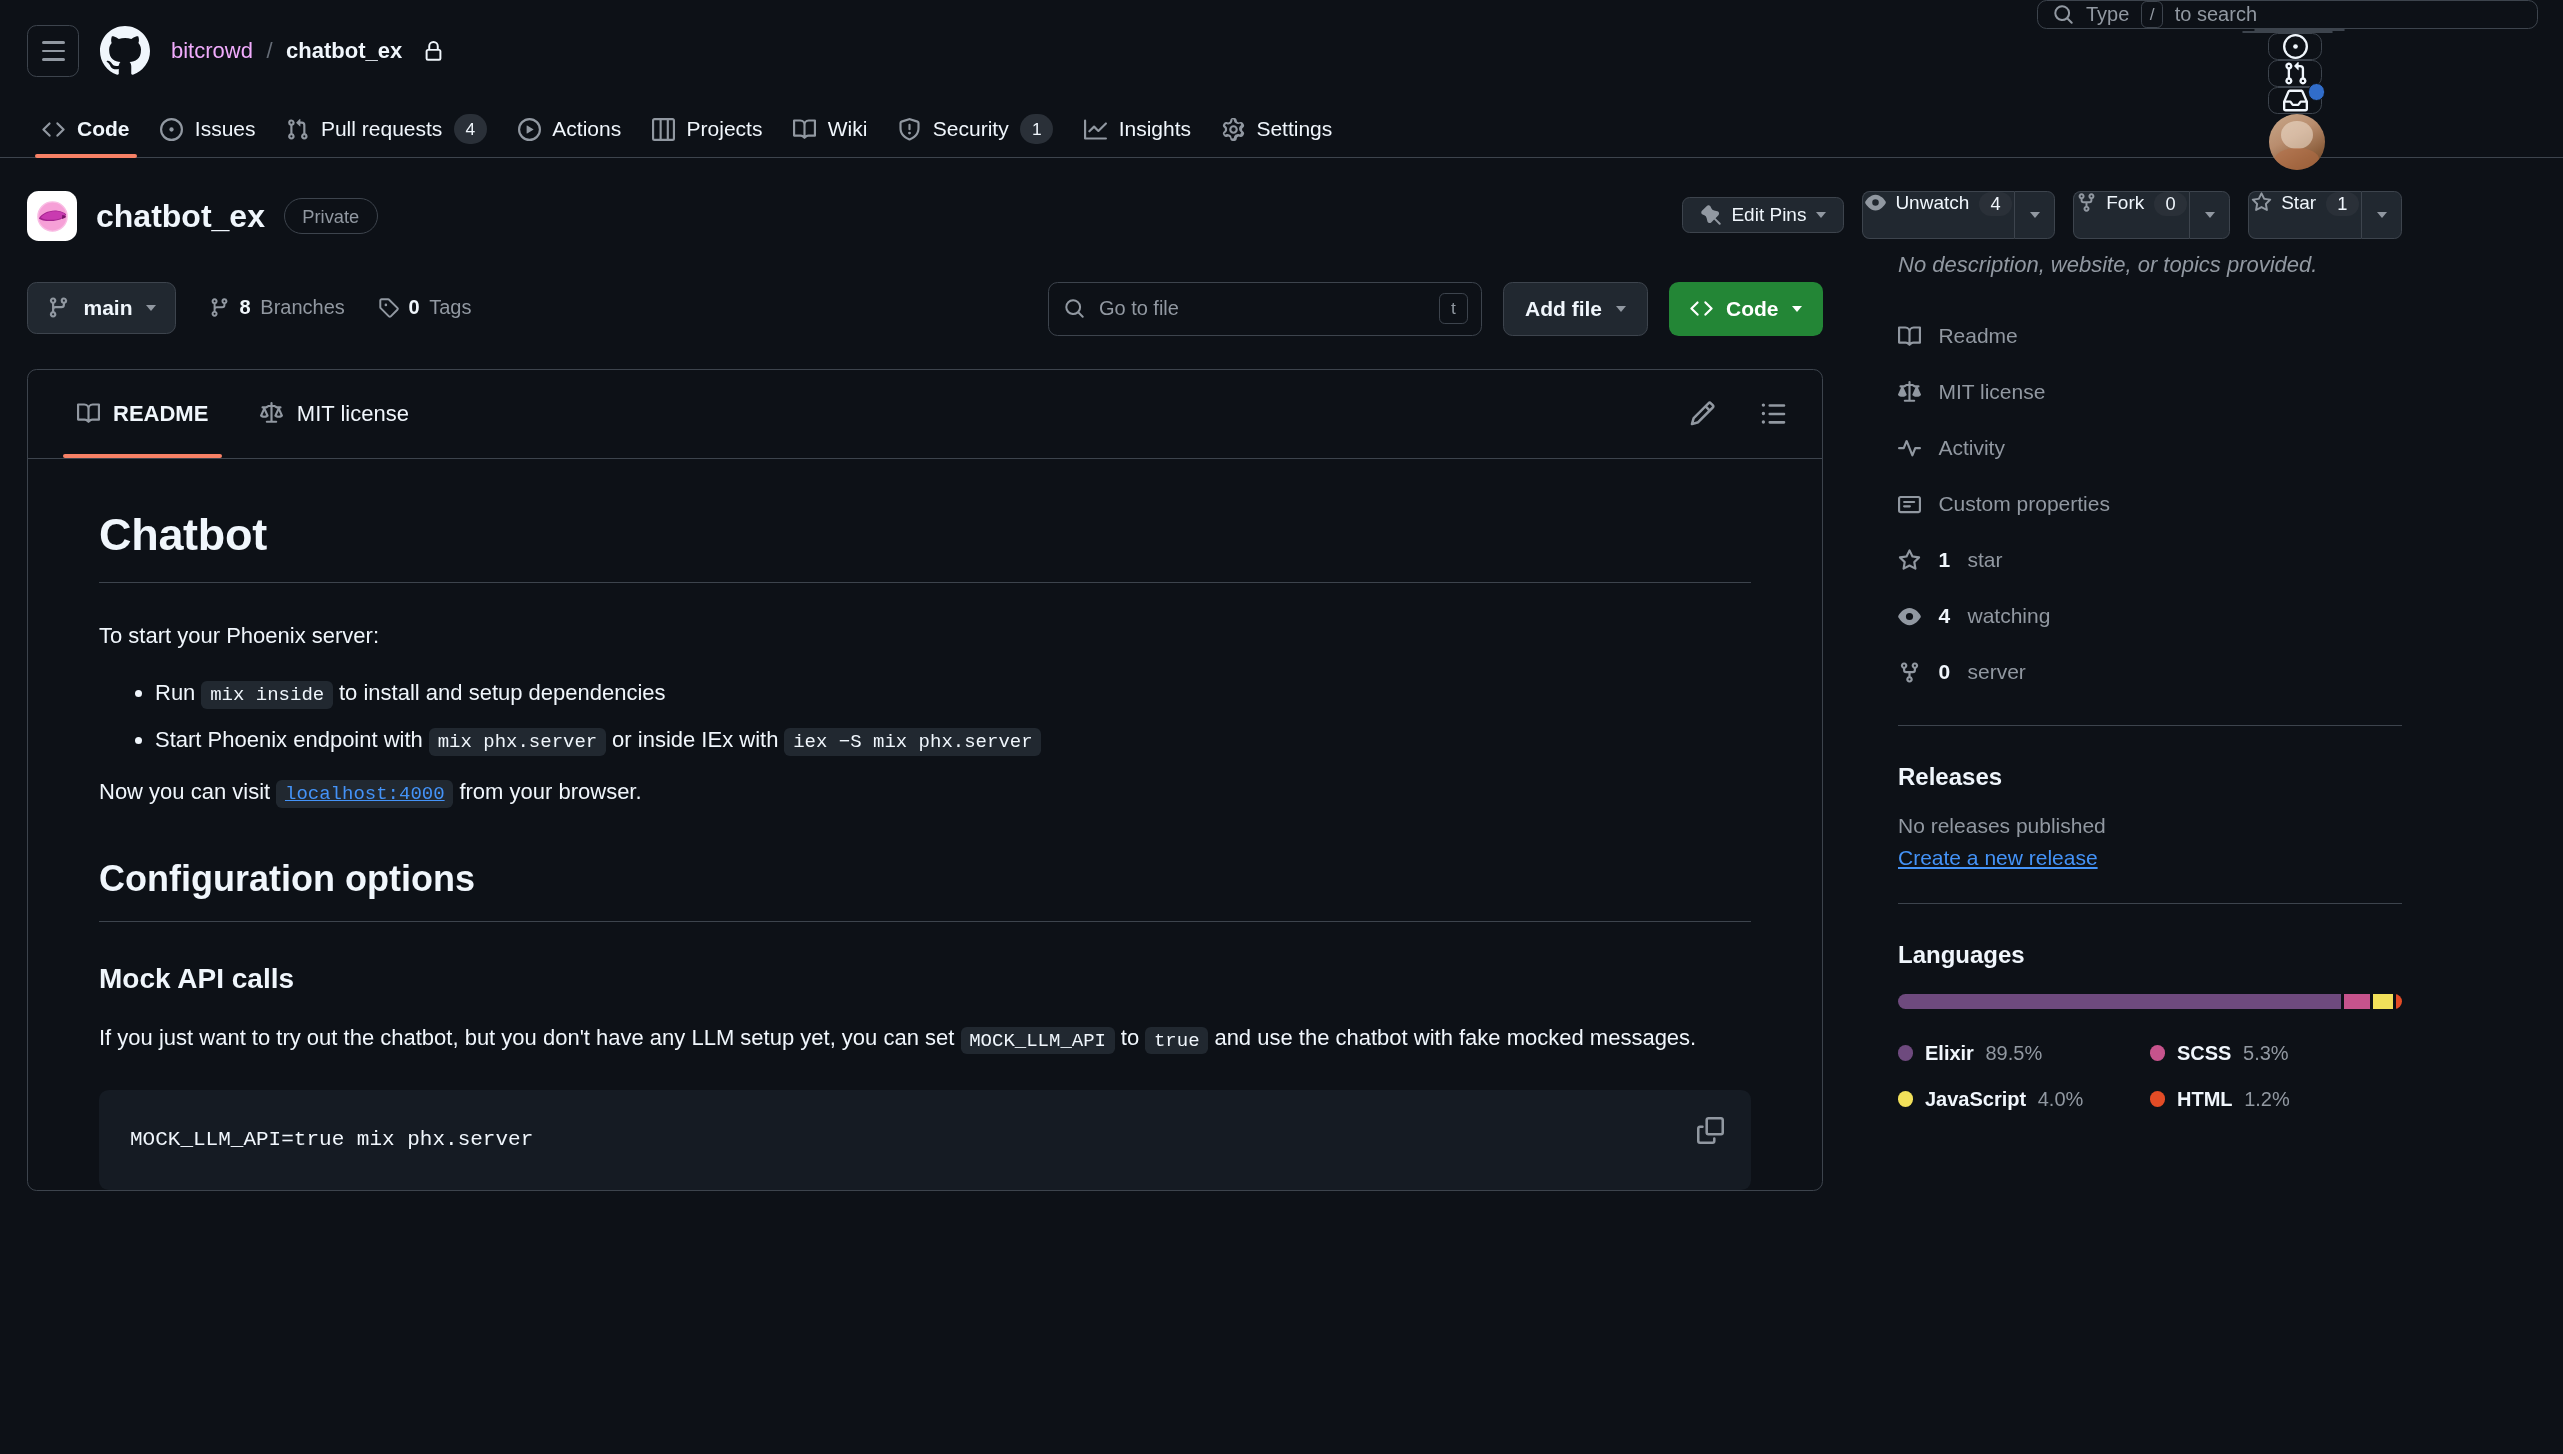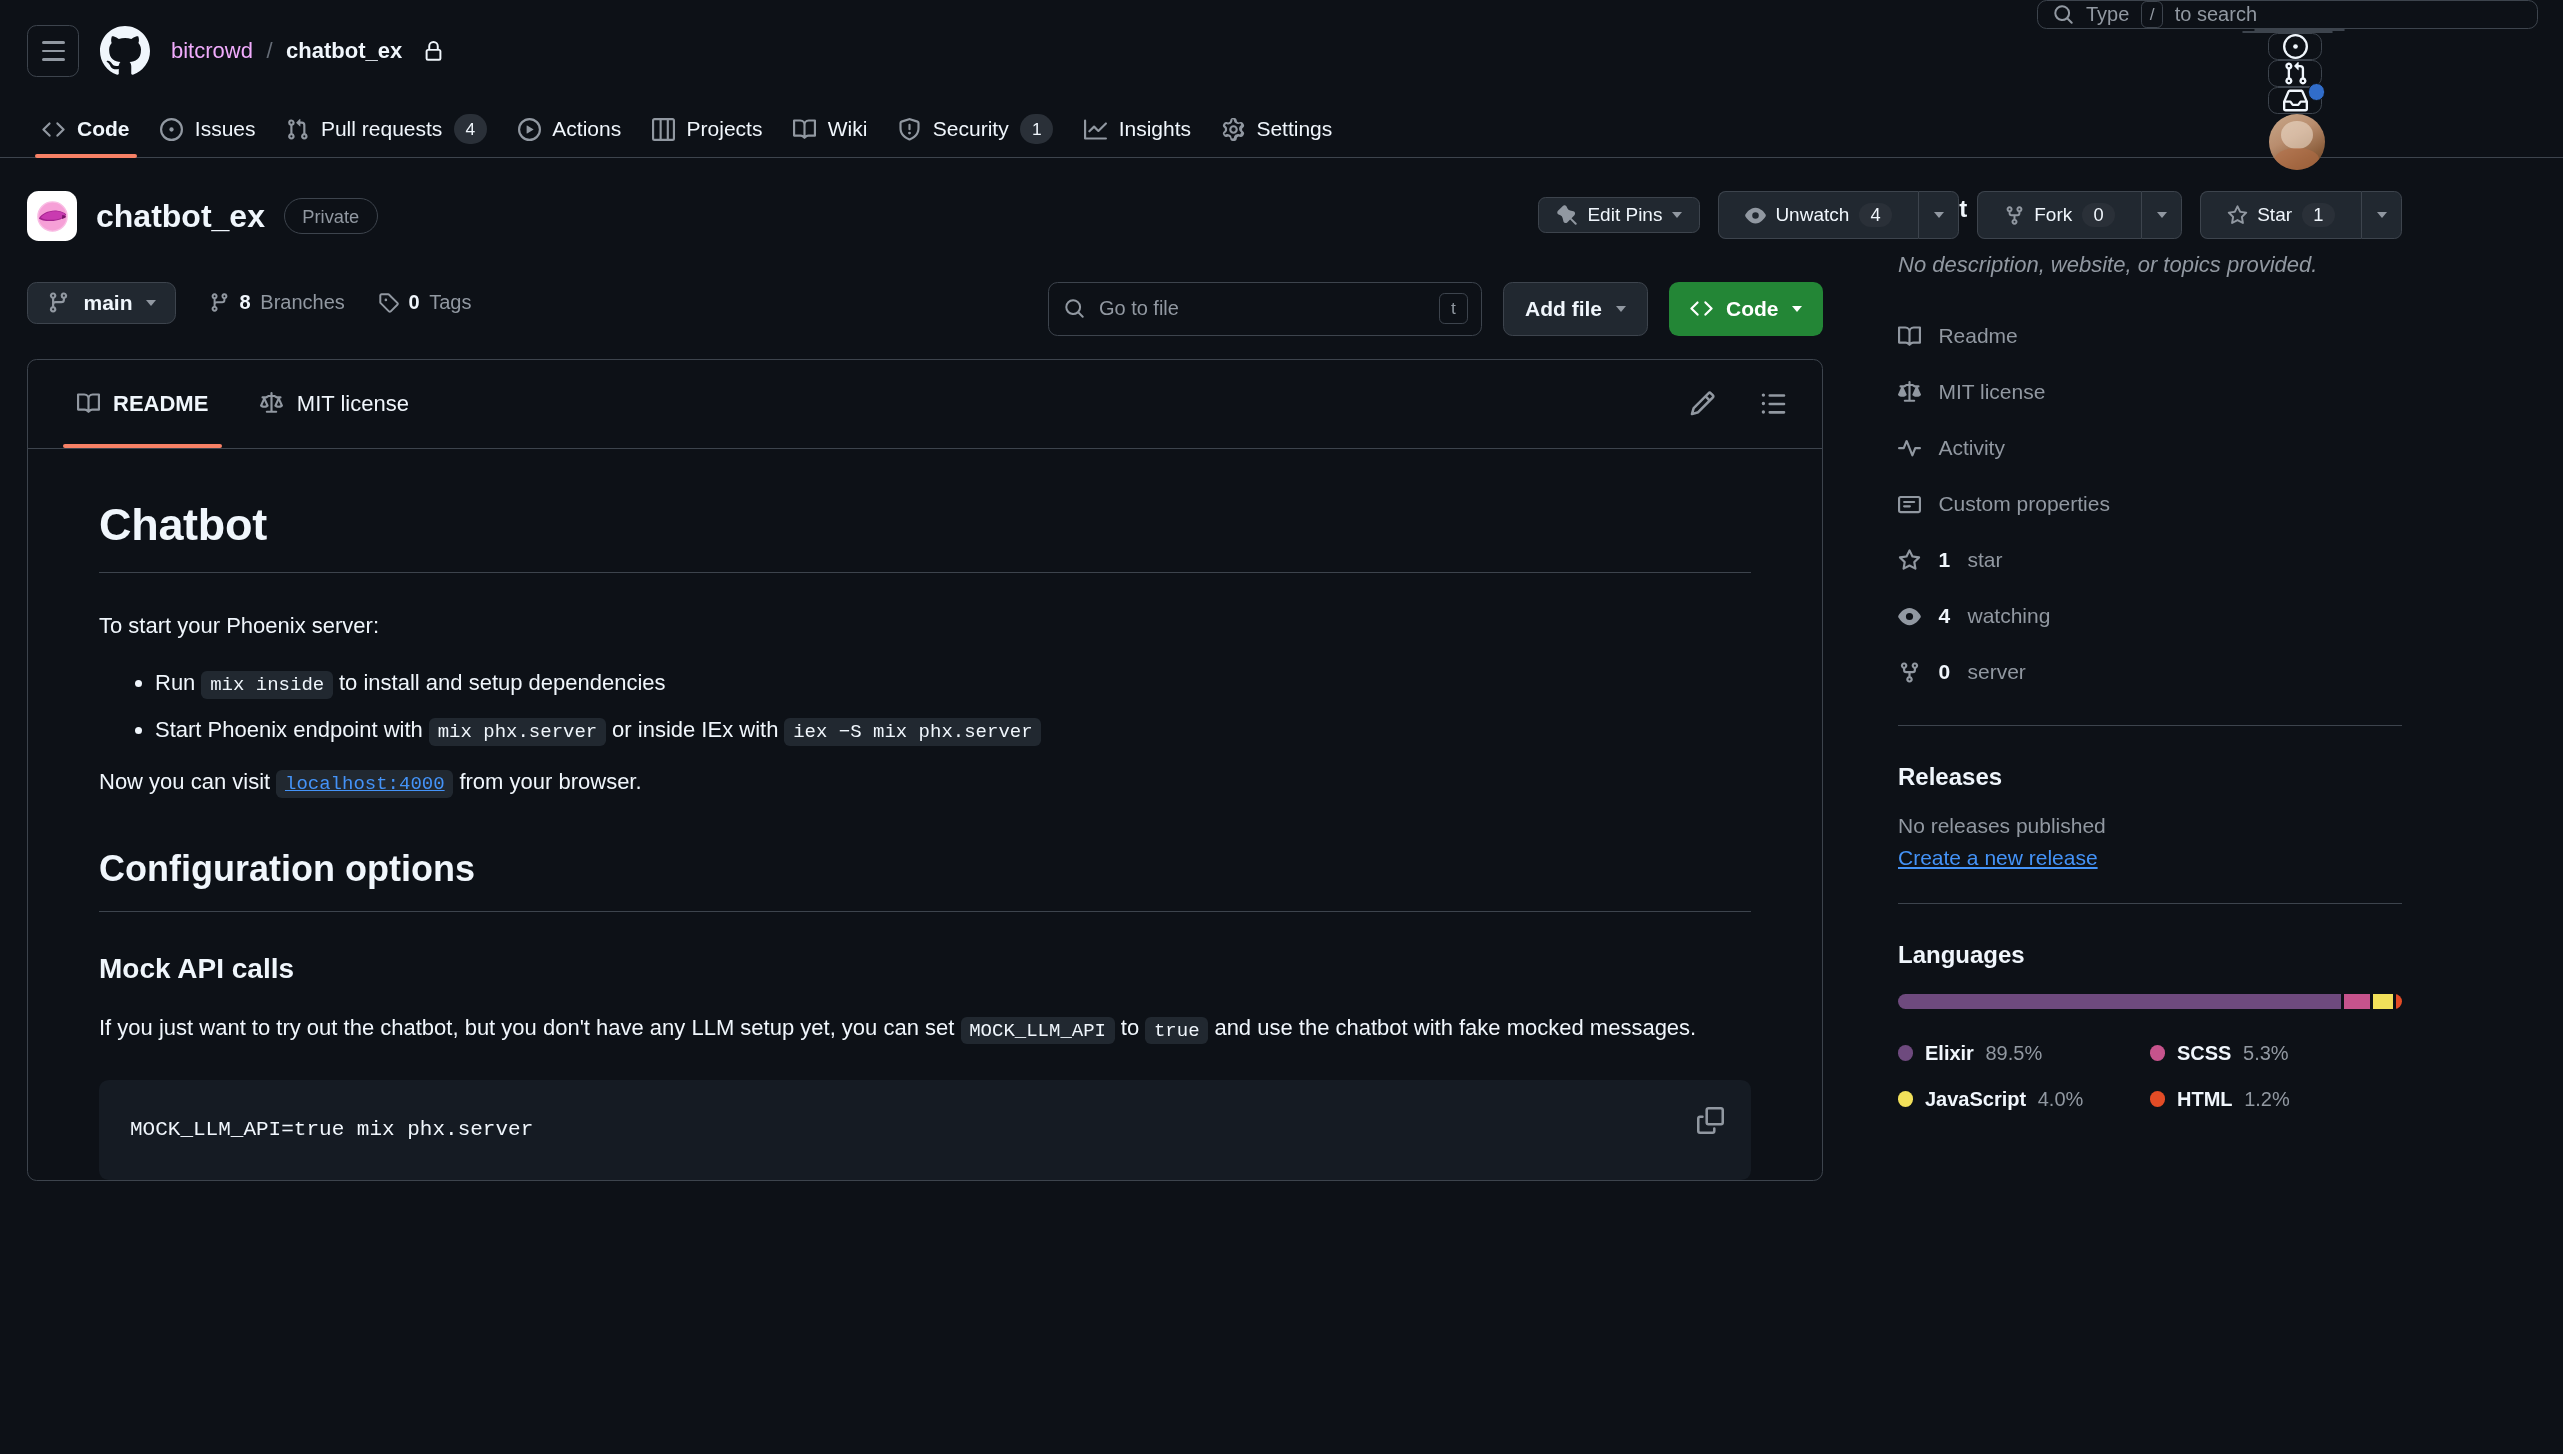--- a/index.html
+++ b/index.html
@@ -127,33 +127,33 @@
   }
   .repo-actions { position: absolute; right: -579px; top: 33px; display: flex; align-items: center; gap: 17.4px; }
   .btn {
     height: 36px; border: 1px solid #3d444d; border-radius: 7.7px;
     background: #212830; display: flex; align-items: center; gap: 9.6px;
     padding: 0 17.4px; font-size: 19px; color: #f0f6fc; cursor: pointer; white-space: nowrap;
   }
   .btn-group { display: flex; align-items: stretch; height: 48px; }
   .btn-group .seg-main {
     border: 1px solid #3d444d; border-right: none; border-radius: 7.7px 0 0 7.7px;
-    background: #212830; display: flex; align-items: center; gap: 9.6px;
-    padding: 0 26px; font-size: 19px; color: #f0f6fc; cursor: pointer; white-space: nowrap;
+    background: #212830; display: flex; align-items: flex-start; gap: 9.6px;
+    padding: 0 2px; font-size: 19px; color: #f0f6fc; cursor: pointer; white-space: nowrap;
   }
   .btn-group .seg-caret {
     border: 1px solid #3d444d; border-radius: 0 7.7px 7.7px 0; background: #212830;
     width: 41px; display: flex; align-items: center; justify-content: center; cursor: pointer;
   }
   .num-pill { background: #2a3038; border-radius: 963px; padding: 1px 11.6px; font-size: 18.3px; }
 
   
   .branch-row { display: flex; align-items: center; padding-top: 33px; position: relative; }
   .branch-btn {
-    height: 42px; border: 1px solid #3d444d; border-radius: 9.6px; background: #212830;
+    height: 52px; border: 1px solid #3d444d; border-radius: 9.6px; background: #212830;
     display: flex; align-items: center; gap: 13.5px; padding: 0 19px;
     font-size: 21px; font-weight: bold; color: #f0f6fc; cursor: pointer;
   }
   .meta-link { display: flex; align-items: center; gap: 9.6px; margin-left: 33px; font-size: 20px; color: #9198a1; cursor: pointer; }
   .meta-link b { color: #f0f6fc; }
   .branch-right { position: absolute; right: 0; top: 33px; display: flex; align-items: center; gap: 21px; }
   .gotofile {
     width: 434px; height: 54px; border: 1px solid #3d444d; border-radius: 9.6px;
     display: flex; align-items: center; padding: 0 15.4px; gap: 13.5px;
     color: #9198a1; font-size: 20px; cursor: text; position: relative; background:#0d1117;

